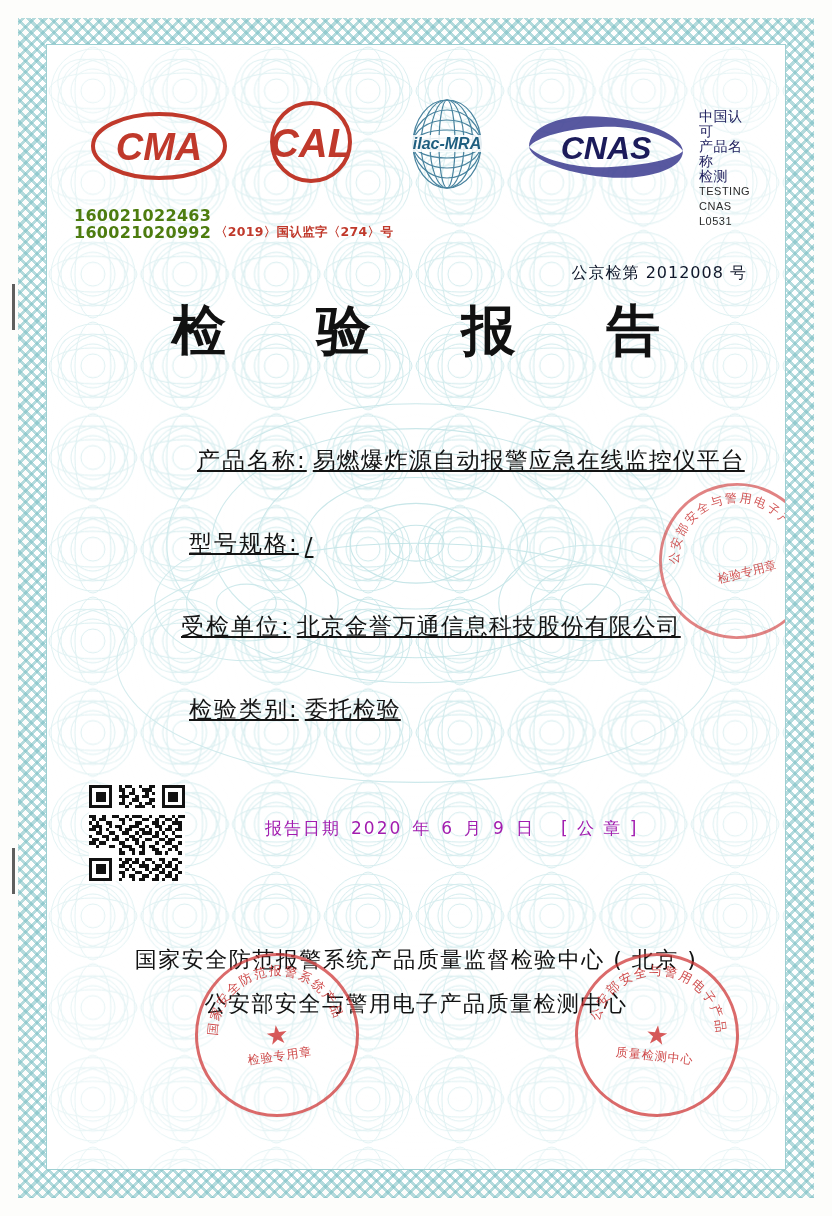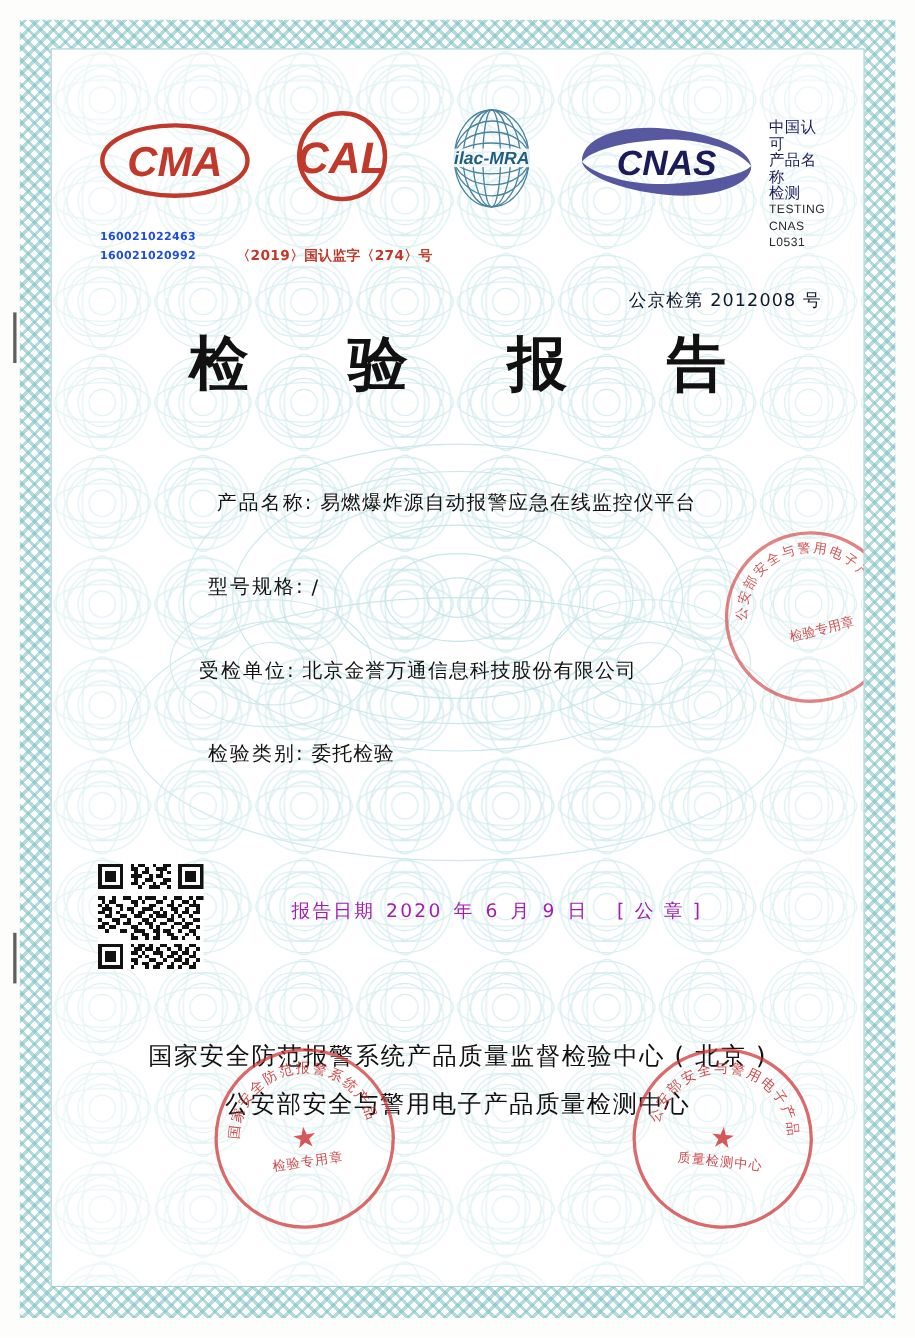--- a/index.html
+++ b/index.html
@@ -36,30 +36,30 @@
   .logo{position:absolute;}
 
   .cma{left:0;top:18px;}
   .cal{left:160px;top:10px;}
   .ilac{left:310px;top:6px;}
   .cnas{left:432px;top:22px;}
   .cnas-text{left:610px;top:20px;color:#1b1b5a;font-size:11px;line-height:15px;letter-spacing:.5px;}
   .cnas-text .cn{font-family:"DejaVu Sans","Liberation Sans",sans-serif;font-size:14px;}
   .cnas-text .en{font-family:"Liberation Sans",sans-serif;font-size:11px;color:#2a2a2a;}
 
-  .certnums{position:absolute;left:44px;top:162px;font-size:10px;font-weight:bold;color:#1d4ed8;line-height:17px;letter-spacing:.3px;}
+  .certnums{position:absolute;left:27px;top:162px;font-size:16px;font-weight:bold;color:#4d7c0f;line-height:17px;letter-spacing:.3px;}
   .certline2{position:absolute;left:168px;top:179px;font-size:12.5px;color:#c0392b;font-weight:bold;letter-spacing:.3px;}
 
   .repno{position:absolute;right:38px;top:218px;font-size:16px;color:#0f172a;letter-spacing:1px;}
 
   .title{position:absolute;left:0;right:0;top:250px;text-align:center;
          font-size:54px;letter-spacing:36px;color:#111;font-weight:700;
          font-family:"DejaVu Sans","Liberation Sans",sans-serif;text-indent:36px;}
 
-  .fields{position:absolute;left:150px;top:400px;right:40px;font-size:18px;color:#141414;}
+  .fields{position:absolute;left:150px;top:400px;right:40px;font-size:23px;color:#141414;text-decoration:underline;}
   .field{margin-bottom:52px;display:flex;align-items:flex-start;}
   .flabel{white-space:nowrap;letter-spacing:2px;}
   .fvalue{margin-left:6px;letter-spacing:1px;}
   .f2{margin-left:-8px;align-items:flex-end;}
   .f3{margin-left:-16px;}
   .f4{margin-left:-8px;}
 
   
   .qr{position:absolute;left:42px;top:740px;width:96px;height:96px;}
   .qr svg{display:block;}

